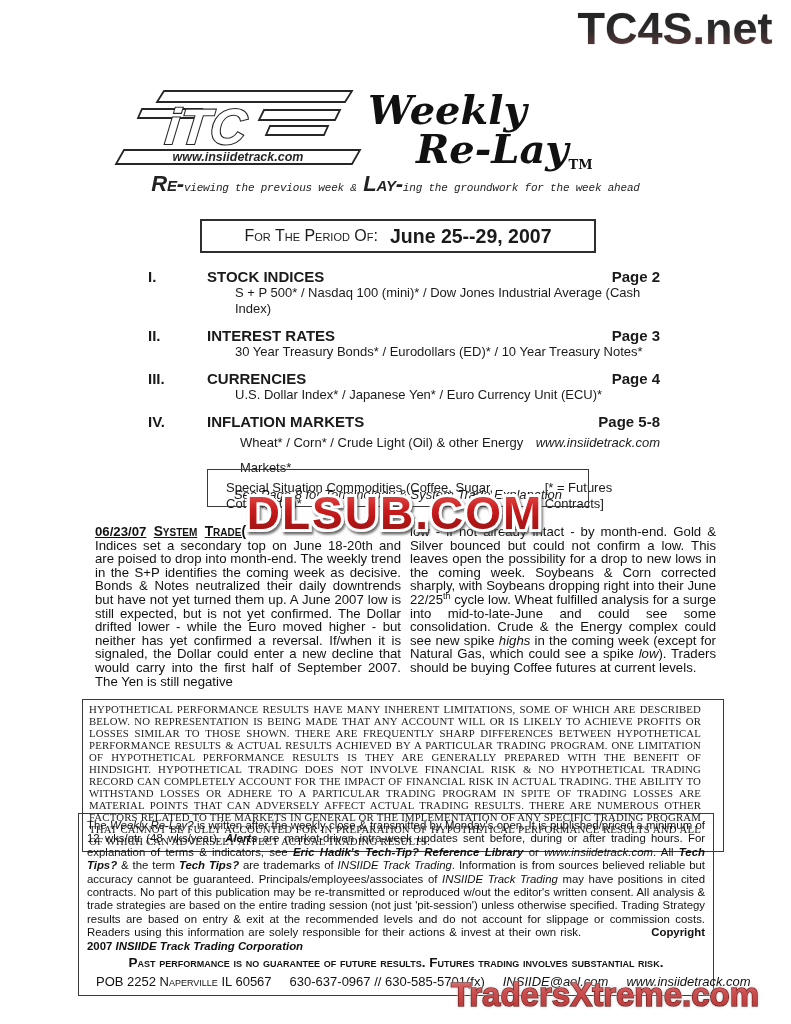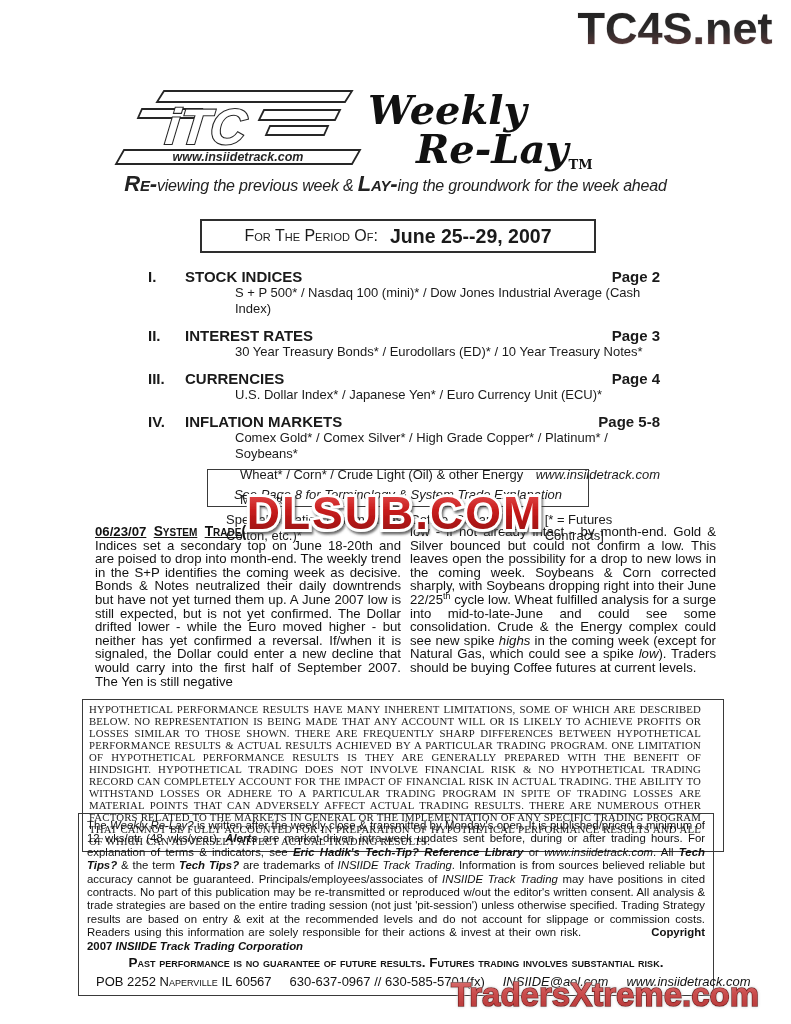--- a/index.html
+++ b/index.html
@@ -12,32 +12,32 @@
   
   .masthead{position:absolute;top:88px;left:112px;width:505px;display:flex;align-items:flex-start;}
   .itclogo{flex:0 0 auto;}
   .wr-title{margin-left:6px;margin-top:2px;font-family:"DejaVu Serif",serif;
     font-weight:bold;font-style:italic;font-size:40px;line-height:0.98;color:#111;}
   .wr-line2{margin-left:48px;position:relative;}
   .wr-tm{font-size:13px;font-style:normal;position:relative;top:6px;letter-spacing:0;}
   .tagline{position:absolute;top:171px;left:0;width:791px;text-align:center;
     font-style:italic;color:#222;letter-spacing:-0.2px;white-space:nowrap;}
   .tagline .big{font-weight:bold;font-size:22px;font-variant:small-caps;}
-  .tagline .small{font-size:16px;}
+  .tagline .small{font-size:11px;font-family:Liberation Mono, monospace;}
   
   .period-box{position:absolute;top:219px;left:200px;width:392px;height:30px;
     border:2px solid #2e2e2e;display:flex;align-items:center;justify-content:center;gap:12px;white-space:nowrap;}
   .period-label{font-variant:small-caps;font-size:16px;}
   .period-value{font-weight:bold;font-size:19.5px;}
   
   .toc{position:absolute;top:268px;left:148px;width:512px;}
   .toc-item{margin-bottom:10px;}
   .toc-head{display:flex;font-weight:bold;font-size:15px;line-height:17px;}
   .toc-num{width:37px;}
-  .toc-title{flex:1;}
+  .toc-title{flex:1;margin-left:22px;}
   .toc-page{text-align:left;}
   .toc-sub{font-size:13px;line-height:16px;margin-left:87px;}
   .toc-sub-row{display:flex;justify-content:space-between;font-size:13px;line-height:25px;margin-left:92px;}
   .toc-sub-site{font-style:italic;}
   .toc-sub3{display:flex;gap:12px;font-size:13px;line-height:16px;margin-left:78px;}
   
   .seepage{position:absolute;top:469px;left:207px;width:380px;border:1px solid #3a3a3a;
     text-align:center;font-style:italic;font-size:13px;padding:17px 0 4px 0;}
   
   .body-cols{position:absolute;top:497px;left:95px;width:621px;display:flex;gap:9px;margin-top:28px;}
@@ -143,21 +143,20 @@
       </div>
       <div class="toc-sub">U.S. Dollar Index* / Japanese Yen* / Euro Currency Unit (ECU)*</div>
     </div>
 
     <div class="toc-item">
       <div class="toc-head">
         <span class="toc-num">IV.</span>
         <span class="toc-title">INFLATION MARKETS</span>
         <span class="toc-page">Page 5-8</span>
       </div>
-      <div class="toc-sub">Comex Gold* / Comex Silver* / High Grade Copper* / Platinum* /  Soybeans*</div>
       <div class="toc-sub-row">
         <span>Wheat* / Corn* / Crude Light (Oil) &amp; other Energy Markets*</span>
         <span class="toc-sub-site">www.insiidetrack.com</span>
       </div>
       <div class="toc-sub3">
         <span>Special Situation Commodities (Coffee, Sugar, Cotton, etc.)*</span>
         <span>[* = Futures Contracts]</span>
       </div>
     </div>
   </div>

